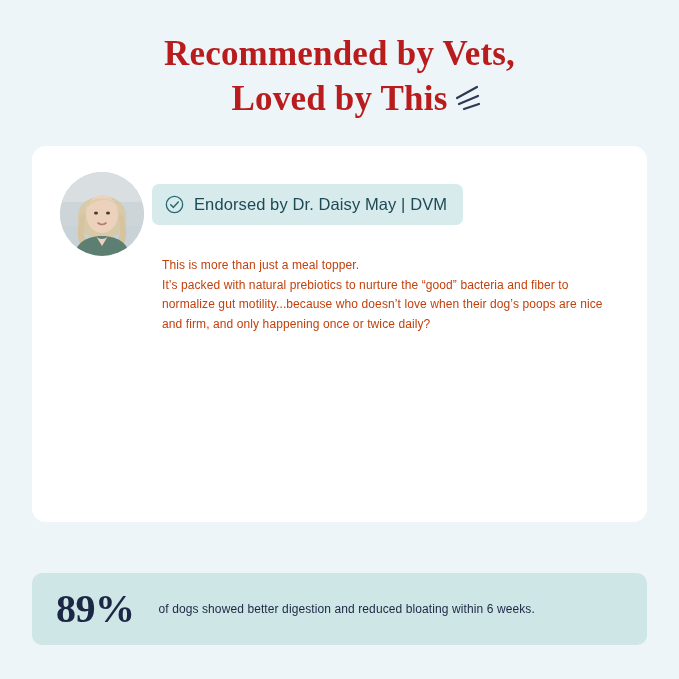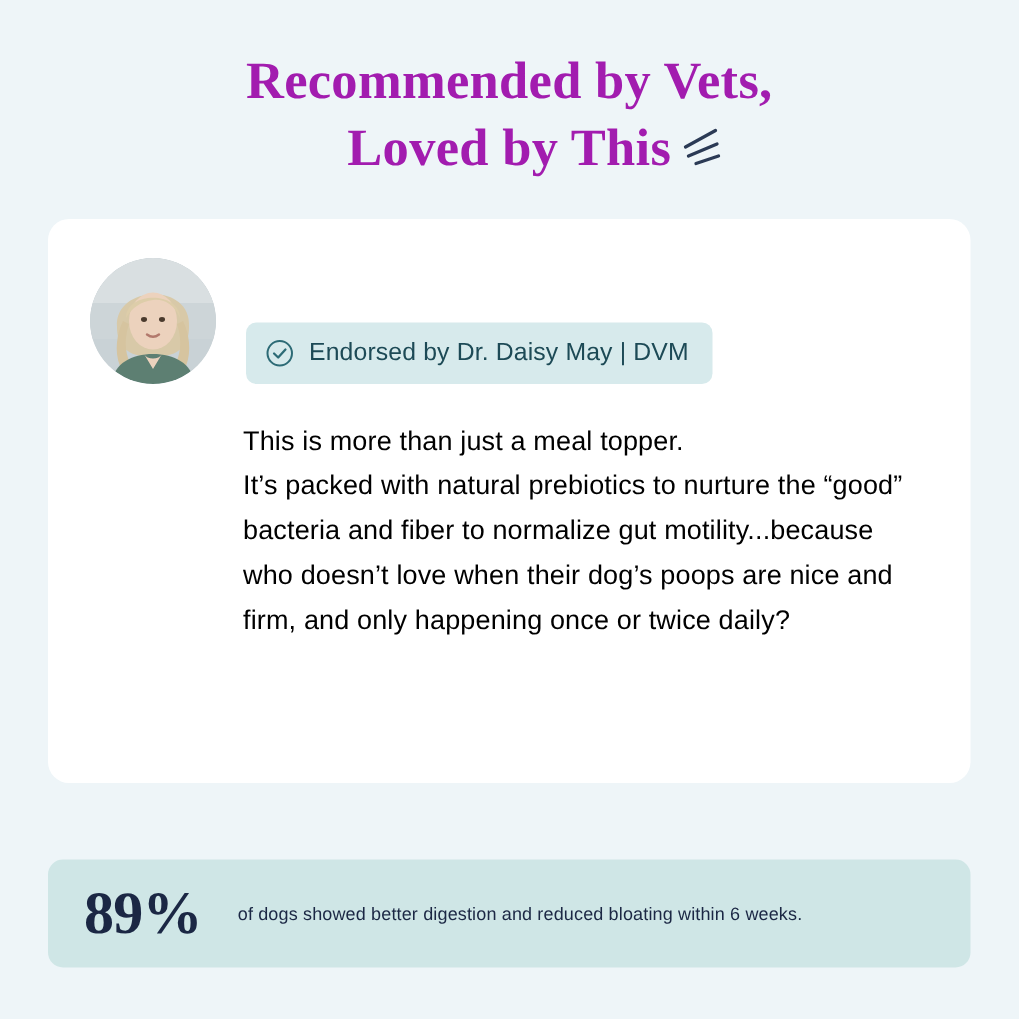--- a/index.html
+++ b/index.html
@@ -21,21 +21,21 @@
     box-sizing: border-box;
     padding: 0 32px;
     background: #eef5f8;
   }
 
   
   .headline {
     padding-top: 32px;
     text-align: center;
     font-family: "Liberation Serif", serif;
-    color: #a21caf;
+    color: #b91c1c;
     font-size: 35px;
     line-height: 1.28;
     font-weight: 700;
     letter-spacing: 0.2px;
     position: relative;
   }
   .headline .line {
     display: block;
     white-space: nowrap;
   }
@@ -56,22 +56,22 @@
     margin-top: 24px;
     background: #ffffff;
     border-radius: 14px;
     padding: 26px 28px 30px 28px;
     box-sizing: border-box;
     height: 376px;
     position: relative;
   }
   .card-top {
     display: flex;
-    align-items: flex-end;
-    gap: 20px;
+    align-items: flex-start;
+    gap: 8px;
   }
   .avatar {
     width: 84px;
     height: 84px;
     border-radius: 50%;
     flex: 0 0 84px;
     overflow: hidden;
     position: relative;
     background: #cfd7da;
   }
@@ -90,25 +90,25 @@
     letter-spacing: 0.1px;
     white-space: nowrap;
   }
   .endorse .check {
     width: 19px;
     height: 19px;
     flex: 0 0 19px;
   }
 
   .body-text {
-    margin-top: 24px;
+    margin-top: 0;
     margin-left: 102px;
-    font-size: 18px;
+    font-size: 12px;
     line-height: 1.66;
-    color: #000000;
+    color: #c2410c;
     letter-spacing: 0.1px;
   }
   .body-text p {
     margin: 0;
   }
 
   
   .stat {
     position: absolute;
     left: 32px;

